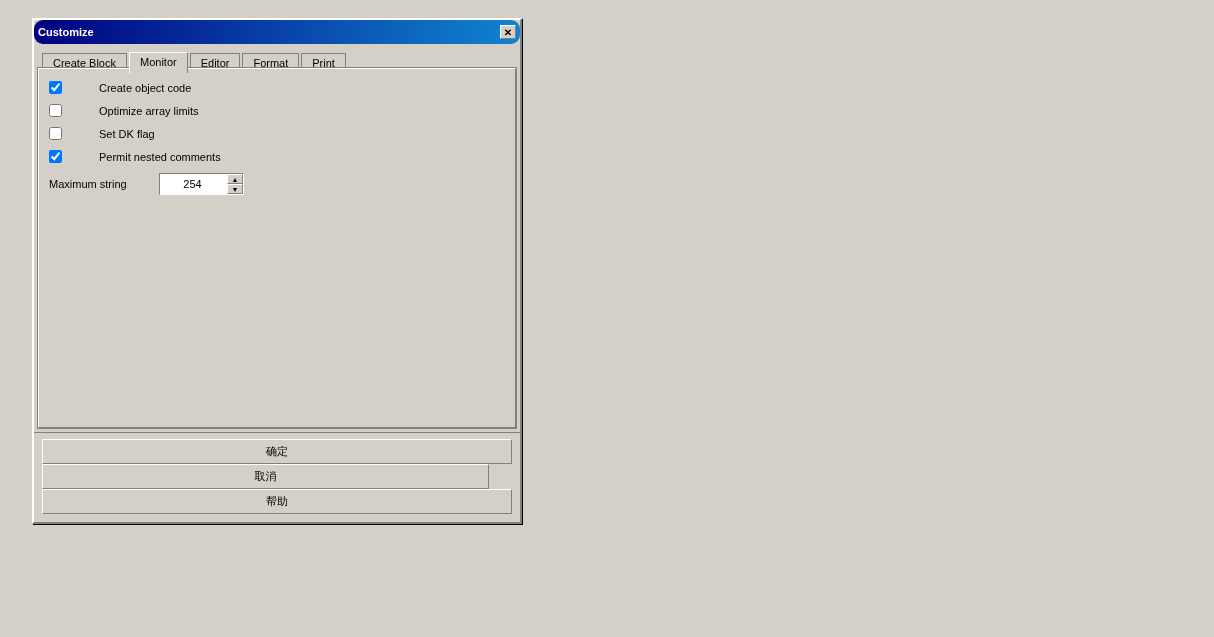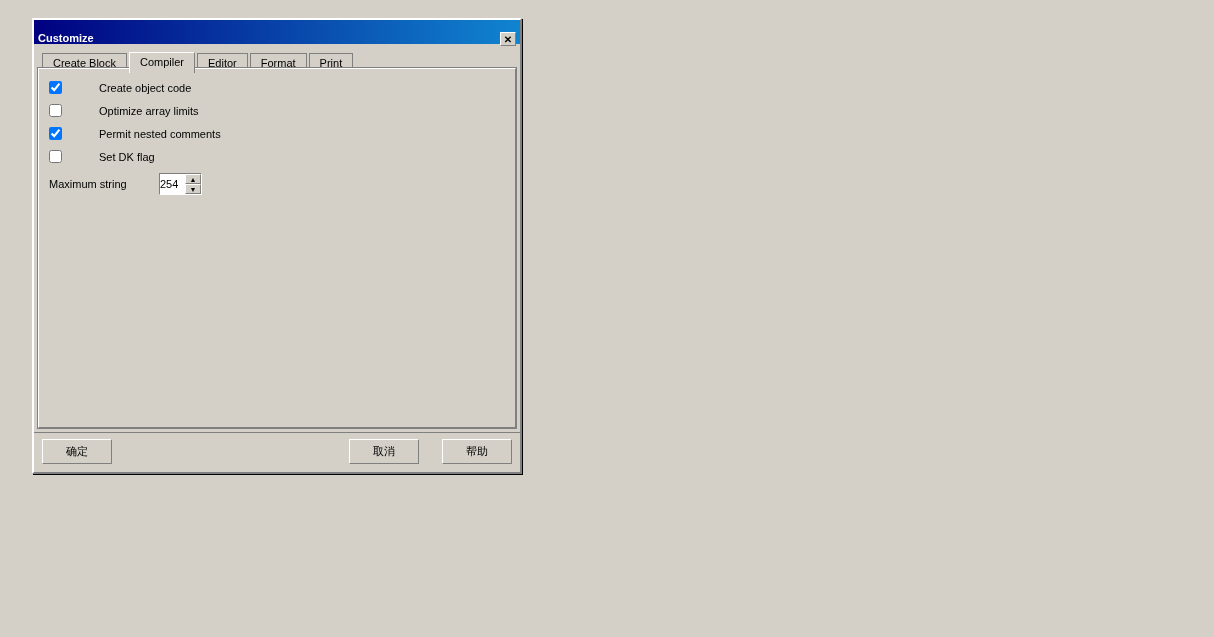--- a/index.html
+++ b/index.html
@@ -24,22 +24,24 @@
       border: 2px solid;
       border-color: #ffffff #808080 #808080 #ffffff;
       box-shadow: 1px 1px 0 #000;
     }
 
     .title-bar {
       background: linear-gradient(to right, #000080, #1084d0);
       color: white;
       padding: 12px 4px;
       display: flex;
+      align-items: center;
       justify-content: space-between;
       height: 20px;
+      border-radius: 9px;
     }
 
     .title-bar-text {
       font-size: 11px;
       font-weight: bold;
     }
 
     .title-bar-close {
       background: #d4d0c8;
       border: 1px solid;
@@ -148,26 +150,26 @@
 
     .spinbox-container {
       display: flex;
       align-items: center;
       border: 1px solid;
       border-color: #808080 #ffffff #ffffff #808080;
       background: white;
     }
 
     .spinbox-input {
-      width: 25px;
+      width: 67px;
       height: 20px;
       border: none;
       background: white;
       font-size: 11px;
-      text-align: left;
+      text-align: center;
       padding-right: 2px;
       outline: none;
     }
 
     .spinbox-buttons {
       display: flex;
       flex-direction: column;
       width: 16px;
     }
 
@@ -185,20 +187,21 @@
     }
 
     
     .button-bar {
       display: flex;
       justify-content: space-between;
       padding: 6px 8px 8px;
       border-top: 1px solid #808080;
       margin-top: 0;
       background: #d4d0c8;
+      flex-direction: column;
     }
 
     .dialog-button {
       background: #d4d0c8;
       border: 1px solid;
       border-color: #ffffff #808080 #808080 #ffffff;
       padding: 4px 18px;
       font-size: 11px;
       cursor: pointer;
       min-width: 70px;
@@ -215,21 +218,21 @@
       <div class="title-bar-close">✕</div>
     </div>
 
     <div class="dialog-content">
 
       <div class="tab-bar">
         <div class="tab">
           <span>Create Block</span>
         </div>
         <div class="tab active">
-          <span>Compiler</span>
+          <span>Monitor</span>
         </div>
         <div class="tab">
           <span>Editor</span>
         </div>
         <div class="tab">
           <span>Format</span>
         </div>
         <div class="tab">
           <span>Print</span>
         </div>
@@ -243,27 +246,27 @@
         </div>
 
 
         <div class="checkbox-row">
           <input type="checkbox" id="cb3" style="">
           <label class="checkbox-label" for="cb3">Optimize array limits</label>
         </div>
 
 
         <div class="checkbox-row">
+          <input type="checkbox" id="cb5" style="">
+          <label class="checkbox-label" for="cb5">Set DK flag</label>
+        </div>
+
+        <div class="checkbox-row">
           <input type="checkbox" id="cb6" checked="" style="">
           <label class="checkbox-label" for="cb6">Permit nested comments</label>
-        </div>
-
-        <div class="checkbox-row">
-          <input type="checkbox" id="cb5" style="">
-          <label class="checkbox-label" for="cb5">Set DK flag</label>
         </div>
 
         <div class="spinbox-row">
           <span class="spinbox-label">Maximum string</span>
           <div class="spinbox-container">
             <input class="spinbox-input" type="text" value="254" style="">
             <div class="spinbox-buttons">
               <div class="spin-btn">▲</div>
               <div class="spin-btn">▼</div>
             </div>

